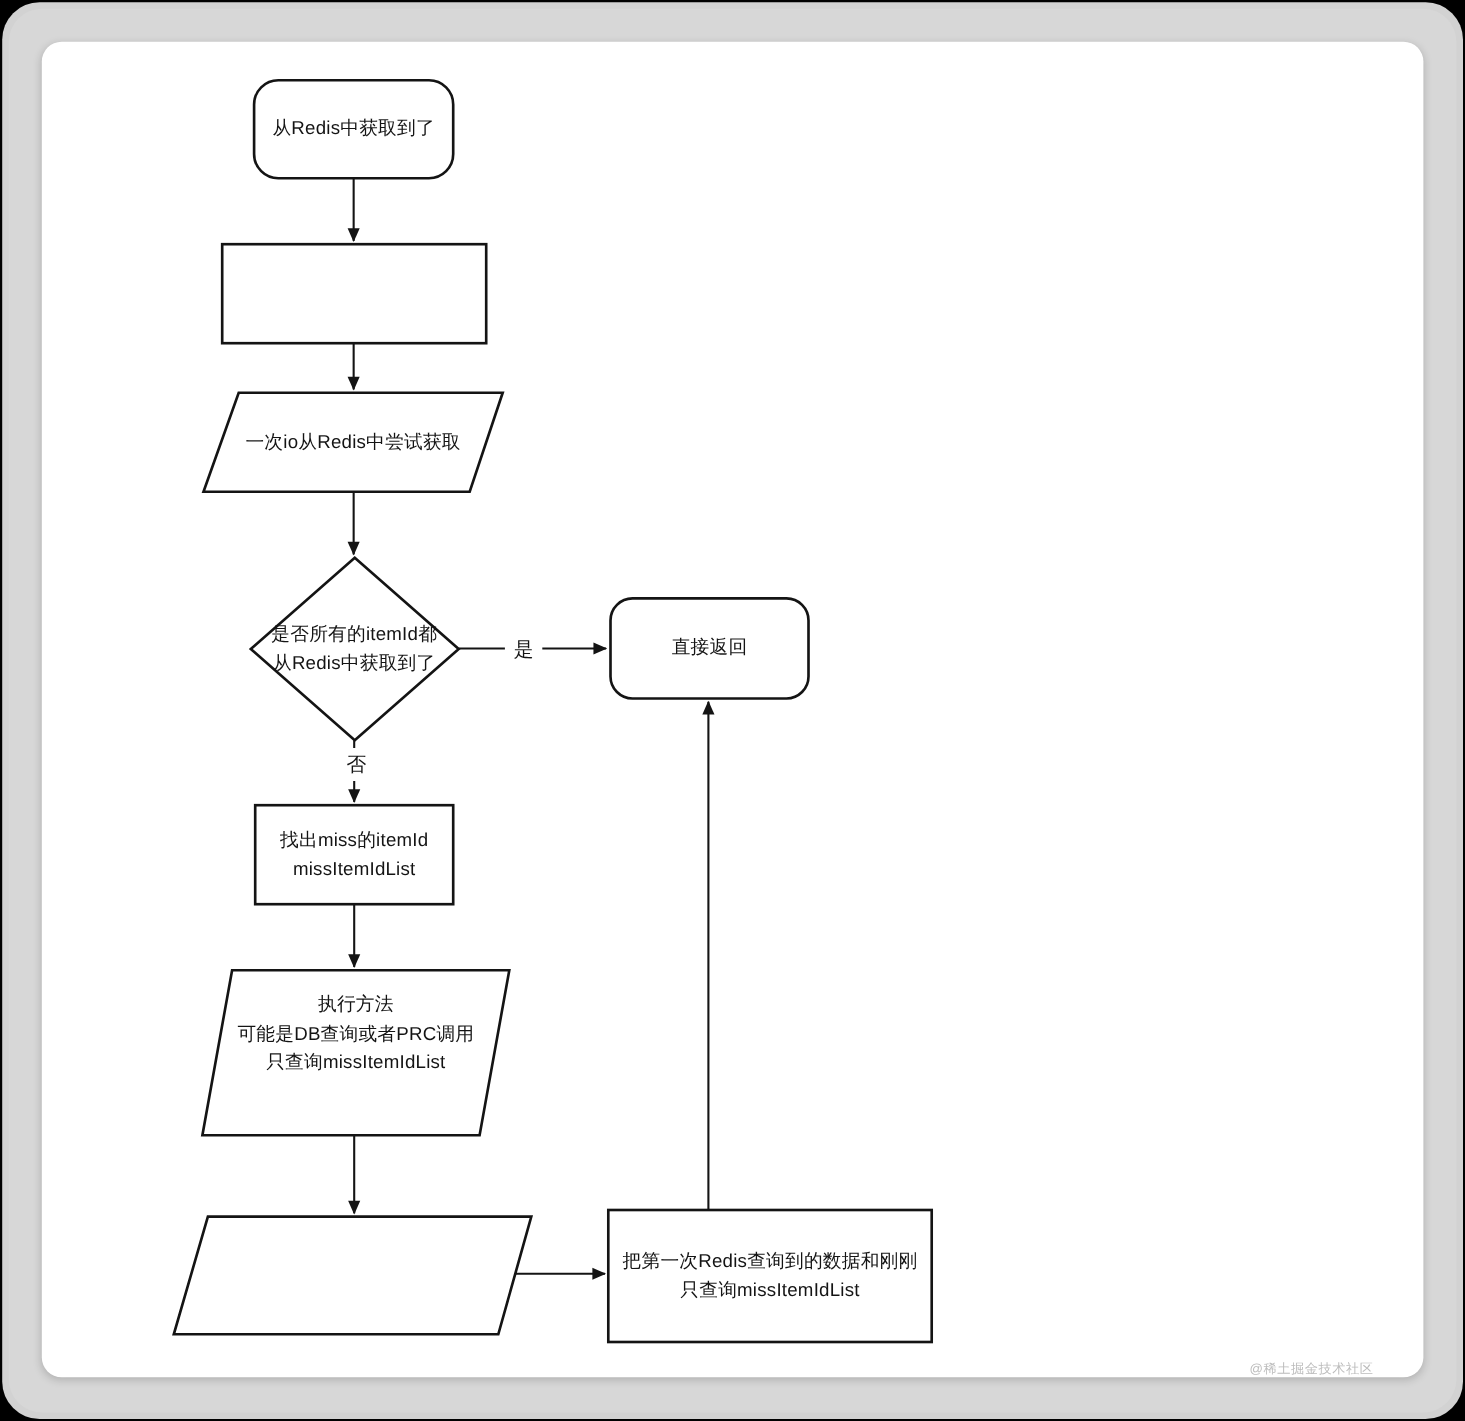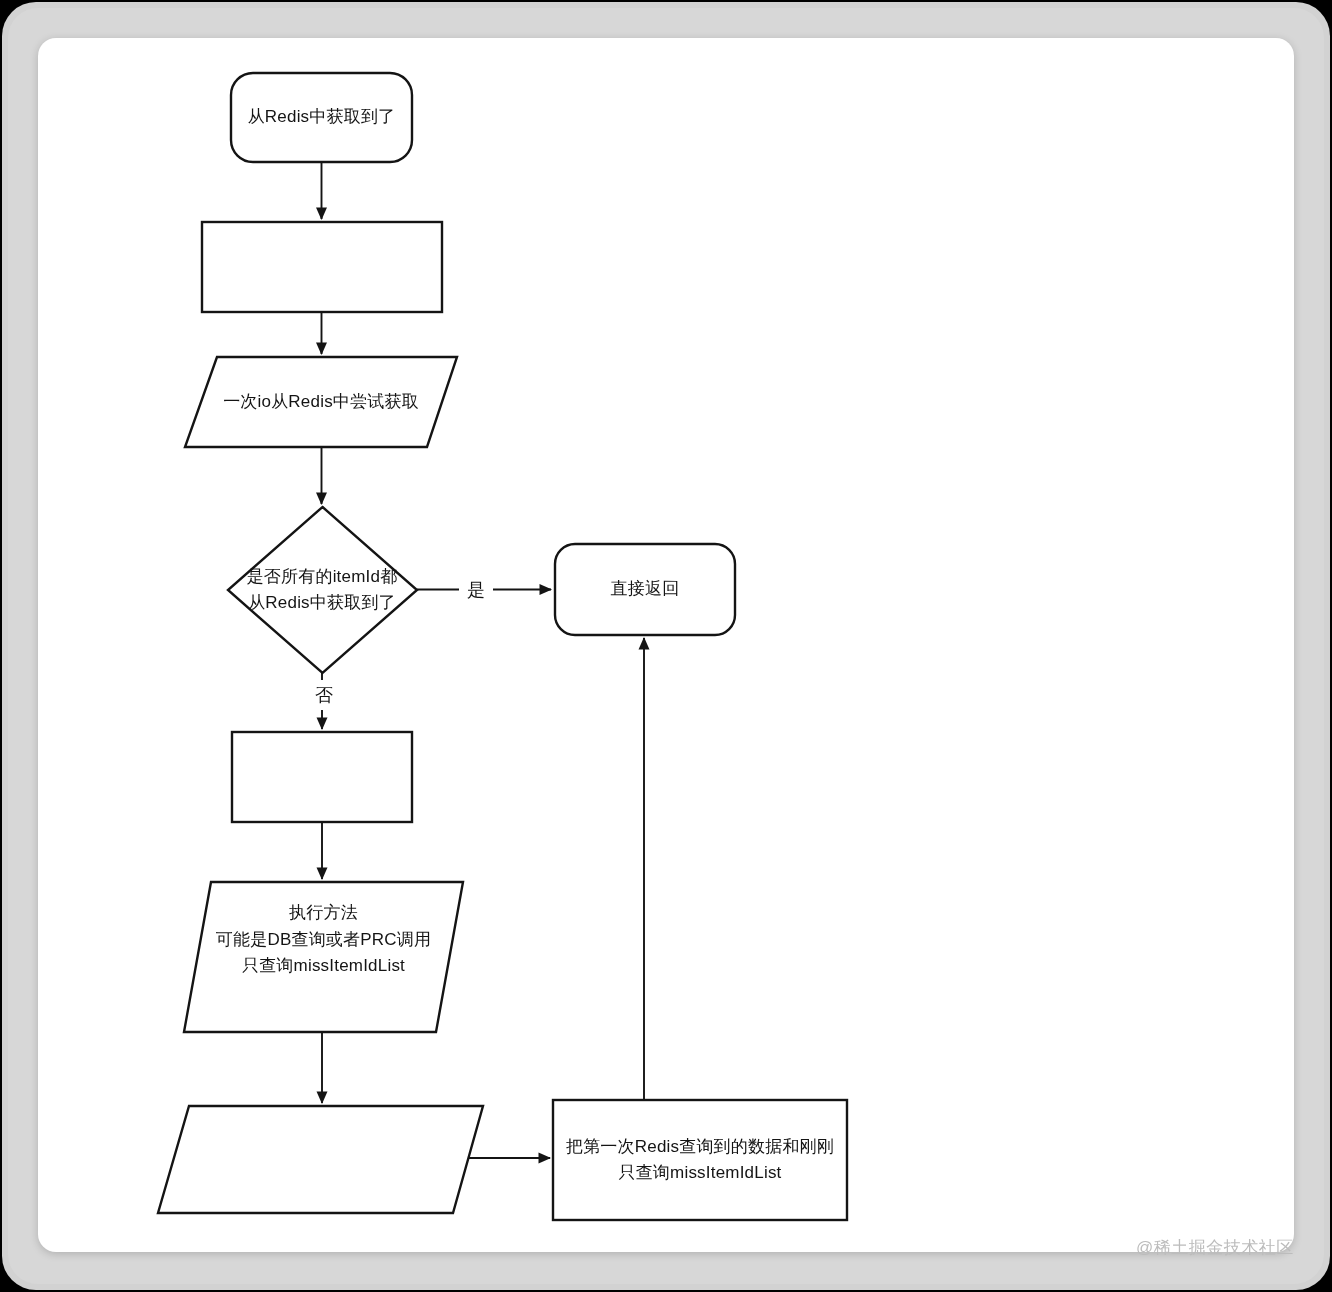--- a/index.html
+++ b/index.html
@@ -11,21 +11,21 @@
          background:#d7d7d7;border-radius:30px;}
   .card{position:absolute;left:38px;top:38px;width:1256px;height:1214px;
         background:#ffffff;border-radius:18px;box-shadow:0 2px 8px rgba(0,0,0,0.18);}
   svg.chart{position:absolute;left:0;top:0;width:1332px;height:1292px;}
   .node-label{position:absolute;display:flex;align-items:center;justify-content:center;
         text-align:center;white-space:pre-line;color:#141414;font-size:17px;
         line-height:1.55;letter-spacing:0.2px;}
   .edge-label{position:absolute;display:flex;align-items:center;justify-content:center;
         background:#ffffff;color:#141414;font-size:18px;line-height:1;}
   .watermark{position:absolute;left:1136px;top:1236px;width:170px;
-        color:#bcbcbc;font-size:17px;letter-spacing:0.5px;}
+        color:#bcbcbc;font-size:12px;letter-spacing:0.5px;}
 </style>
 </head>
 <body>
 
 <div class="stage">
   <div class="frame">
     <div class="frame-inner"></div>
   </div>
   <div class="card"></div>
 
@@ -59,20 +59,22 @@
       <polygon points="189,1106 483,1106 453,1213 158,1213"></polygon>
       <rect x="553" y="1100" width="294" height="120"></rect>
     </g>
   </svg>
 
   <div class="node-label" style="left:231px;top:73px;width:181px;height:89px;">从Redis中获取到了</div>
   <div class="node-label" style="left:222px;top:507px;width:200px;height:166px;">是否所有的itemId都
 从Redis中获取到了</div>
   <div class="node-label" style="left:185px;top:357px;width:272px;height:90px;">一次io从Redis中尝试获取</div>
   <div class="node-label" style="left:555px;top:544px;width:180px;height:91px;">直接返回</div>
+  <div class="node-label" style="left:232px;top:732px;width:180px;height:90px;">找出miss的itemId
+missItemIdList</div>
   <div class="node-label" style="left:184px;top:882px;width:279px;height:116px;">执行方法
 可能是DB查询或者PRC调用
 只查询missItemIdList</div>
   <div class="node-label" style="left:553px;top:1100px;width:294px;height:120px;">把第一次Redis查询到的数据和刚刚
 只查询missItemIdList</div>
 
   <div class="edge-label" style="left:459px;top:574px;width:34px;height:31px;">是</div>
   <div class="edge-label" style="left:306px;top:680px;width:36px;height:30px;">否</div>
 
   <div class="watermark">@稀土掘金技术社区</div>

